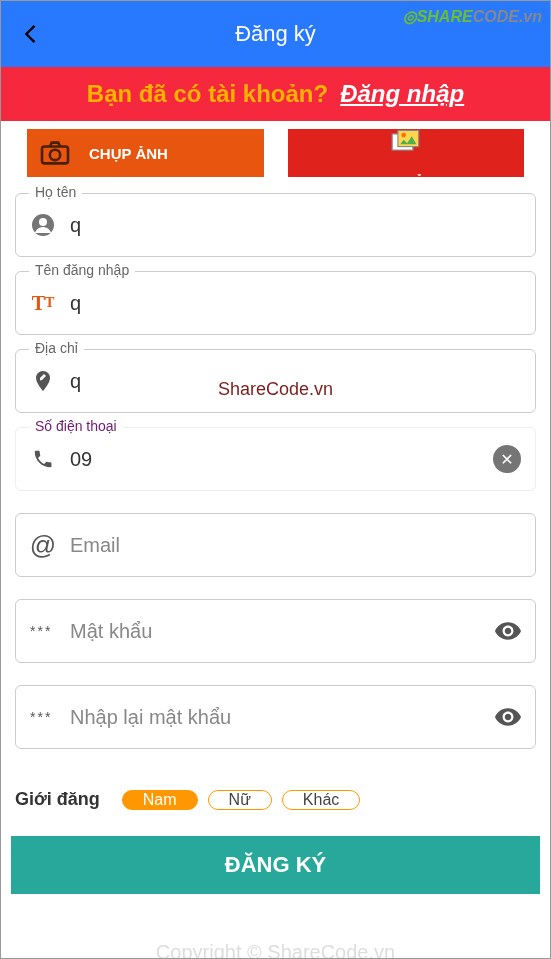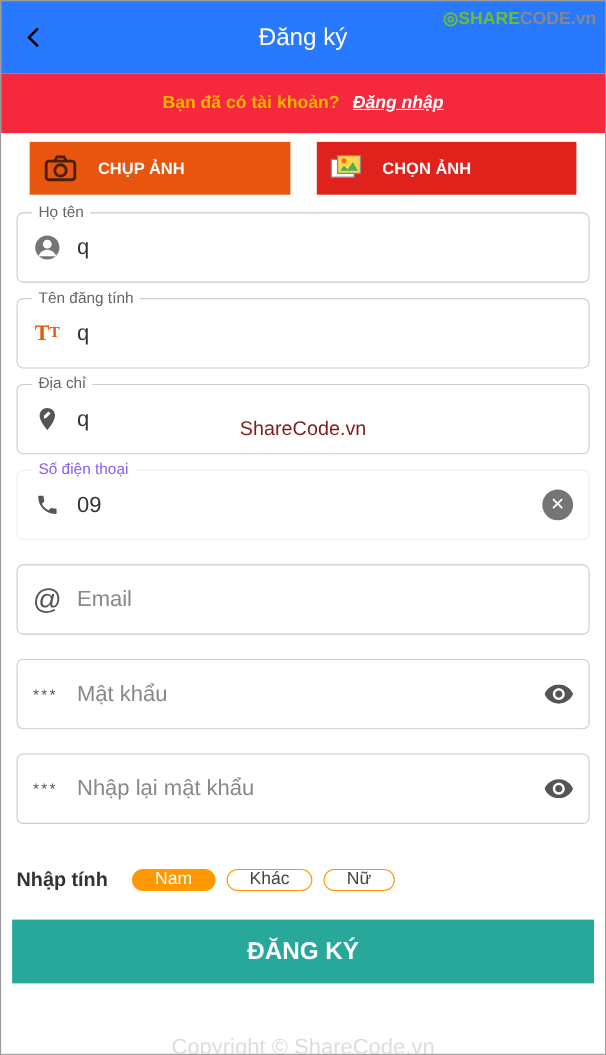--- a/index.html
+++ b/index.html
@@ -31,30 +31,31 @@
       position: absolute;
       left: 50%;
       transform: translateX(-50%);
     }
     .logo {
       position: absolute;
       right: 8px;
       top: 6px;
       font-size: 16px;
       font-weight: bold;
+      font-style: italic;
     }
     .logo .green { color: #6bbf2e; }
     .logo .grey { color: #888; }
     .login-banner {
       background: #f5283e;
       height: 54px;
       display: flex;
       align-items: center;
       justify-content: center;
-      font-size: 16px;
+      font-size: 24px;
       gap: 12px;
     }
     .login-banner .prompt { color: #ffb300; font-weight: bold; }
     .login-banner .link { color: #fff; font-weight: bold; font-style: italic; text-decoration: underline; }
     .photo-buttons {
       display: flex;
       gap: 24px;
       padding: 8px 26px;
     }
     .photo-btn {
@@ -63,21 +64,21 @@
       display: flex;
       align-items: center;
       padding: 0 12px;
       color: #fff;
       font-weight: bold;
       font-size: 15px;
       gap: 18px;
       cursor: pointer;
     }
     .photo-btn.capture { background: #e7550e; }
-    .photo-btn.choose { background: #df231c; }
+    .photo-btn.choose { background: #df231c; flex-direction: column; }
     .photo-btn .icon { font-size: 24px; }
     .form {
       padding: 8px 14px 0;
     }
     .field-wrap { position: relative; margin-bottom: 14px; }
     .field {
       border: 1px solid #ccc;
       border-radius: 6px;
       height: 64px;
       display: flex;
@@ -87,21 +88,21 @@
     }
     .field-label {
       position: absolute;
       top: -9px;
       left: 14px;
       background: #fff;
       padding: 0 6px;
       font-size: 14px;
       color: #666;
     }
-    .field-label.active { color: #8b5cf6; }
+    .field-label.active { color: #701a75; }
     .field-icon {
       width: 26px;
       color: #555;
       font-size: 22px;
       display: flex;
       align-items: center;
       justify-content: center;
     }
     .field-input {
       border: none;
@@ -242,21 +243,21 @@
             <circle cx="12" cy="12" r="11"></circle>
             <circle cx="12" cy="9" r="4" fill="#fff"></circle>
             <path d="M4 20c1-4 5-6 8-6s7 2 8 6" fill="#fff"></path>
           </svg>
       </span>
       <input class="field-input" value="q" style="">
     </div>
   </div>
 
   <div class="field-wrap">
-    <span class="field-label">Tên đăng tính</span>
+    <span class="field-label">Tên đăng nhập</span>
     <div class="field">
       <span class="field-icon" style="font-weight:bold;font-family:serif;color:#e7550e;font-size:20px">T<span style="font-size:14px">T</span></span>
       <input class="field-input" value="q" style="">
     </div>
   </div>
 
   <div class="field-wrap">
     <span class="field-label">Địa chỉ</span>
     <div class="field">
       <span class="field-icon">
@@ -309,24 +310,24 @@
         <svg width="26" height="18" viewBox="0 0 24 16" fill="#555">
             <path d="M12 0C6 0 1.7 3.9 0 8c1.7 4.1 6 8 12 8s10.3-3.9 12-8c-1.7-4.1-6-8-12-8zm0 13c-2.8 0-5-2.2-5-5s2.2-5 5-5 5 2.2 5 5-2.2 5-5 5zm0-8c-1.7 0-3 1.3-3 3s1.3 3 3 3 3-1.3 3-3-1.3-3-3-3z"></path>
           </svg>
       </span>
     </div>
   </div>
 
 </div>
 
 <div class="gender-row">
-  <span class="gender-label">Nhập tính</span>
+  <span class="gender-label">Giới đăng</span>
   <div class="gender-opts">
     <span class="gender-pill selected">Nam</span>
+    <span class="gender-pill">Nữ</span>
     <span class="gender-pill">Khác</span>
-    <span class="gender-pill">Nữ</span>
   </div>
 </div>
 
 <div class="submit-btn">ĐĂNG KÝ</div>
 
 <div class="watermark wm1">ShareCode.vn</div>
 <div class="watermark wm2">Copyright © ShareCode.vn</div>
 
 </body></html>

